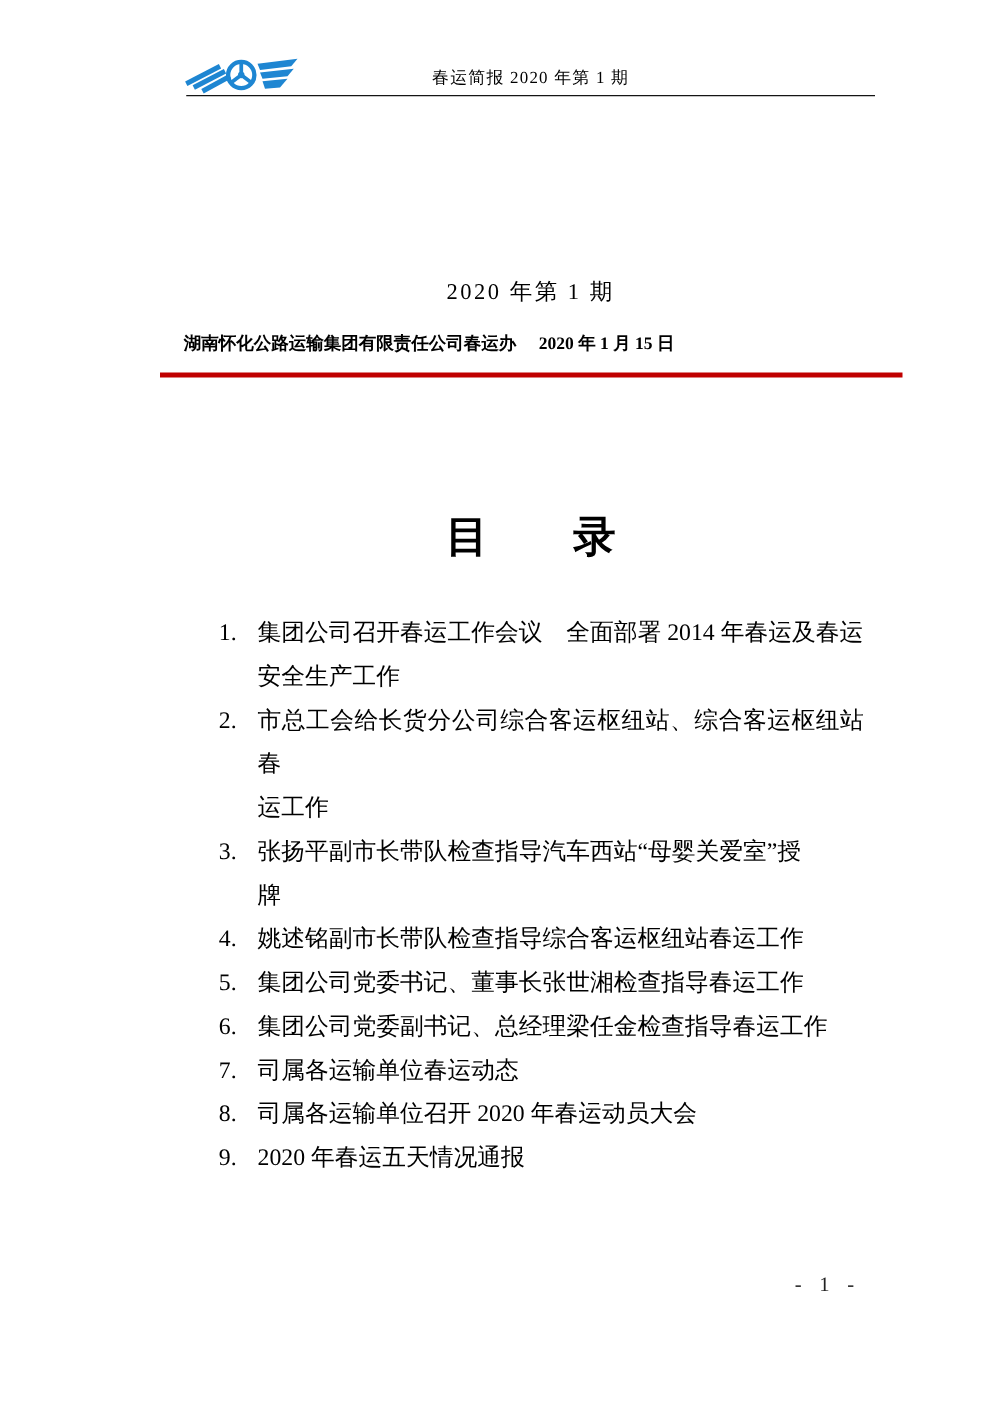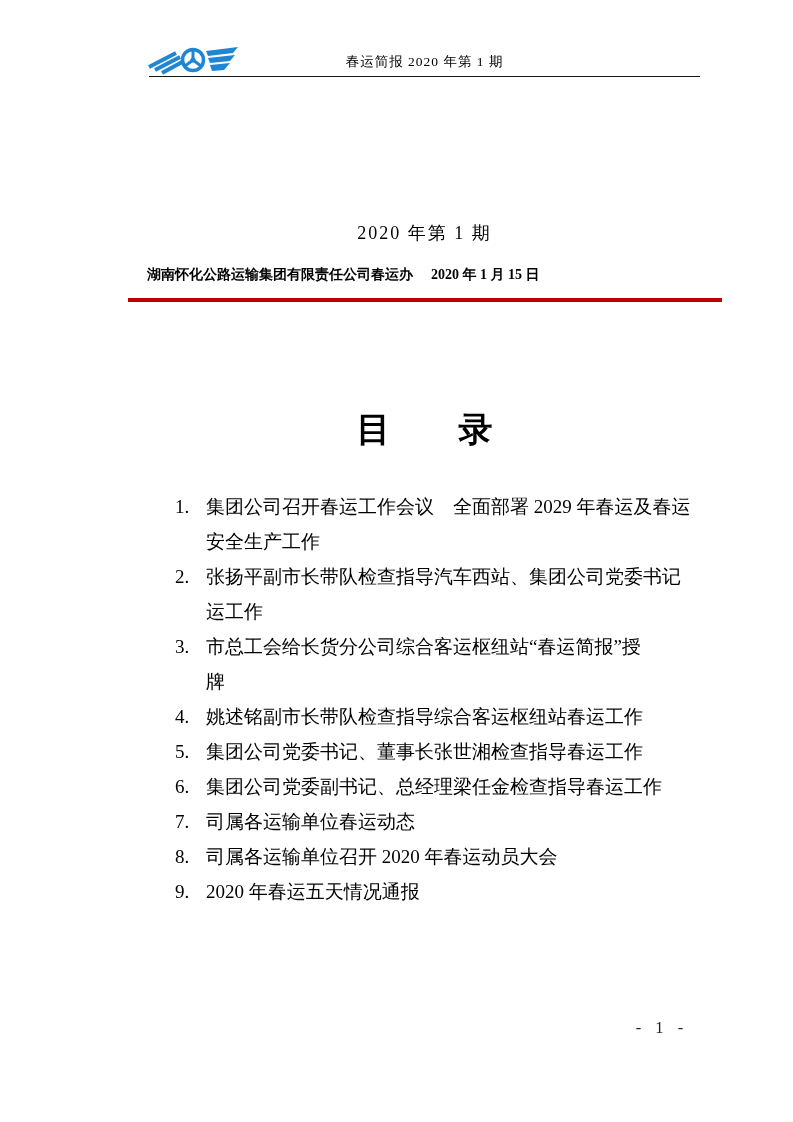--- a/index.html
+++ b/index.html
@@ -130,31 +130,31 @@
   <div class="publisher-line">
     <span>湖南怀化公路运输集团有限责任公司春运办</span><span class="date">2020 年 1 月 15 日</span>
   </div>
   <div class="red-rule"></div>
 
   <div class="toc-title">目　　录</div>
 
   <div class="toc-list">
     <div class="toc-item">
       <span class="toc-num">1.</span>
-      <span class="toc-text">集团公司召开春运工作会议　全面部署 2029 年春运及春运
+      <span class="toc-text">集团公司召开春运工作会议　全面部署 2014 年春运及春运
 安全生产工作</span>
     </div>
     <div class="toc-item">
       <span class="toc-num">2.</span>
-      <span class="toc-text">张扬平副市长带队检查指导汽车西站、集团公司党委书记
+      <span class="toc-text">市总工会给长货分公司综合客运枢纽站、综合客运枢纽站春
 运工作</span>
     </div>
     <div class="toc-item">
       <span class="toc-num">3.</span>
-      <span class="toc-text">市总工会给长货分公司综合客运枢纽站“春运简报”授
+      <span class="toc-text">张扬平副市长带队检查指导汽车西站“母婴关爱室”授
 牌</span>
     </div>
     <div class="toc-item">
       <span class="toc-num">4.</span>
       <span class="toc-text">姚述铭副市长带队检查指导综合客运枢纽站春运工作</span>
     </div>
     <div class="toc-item">
       <span class="toc-num">5.</span>
       <span class="toc-text">集团公司党委书记、董事长张世湘检查指导春运工作</span>
     </div>

